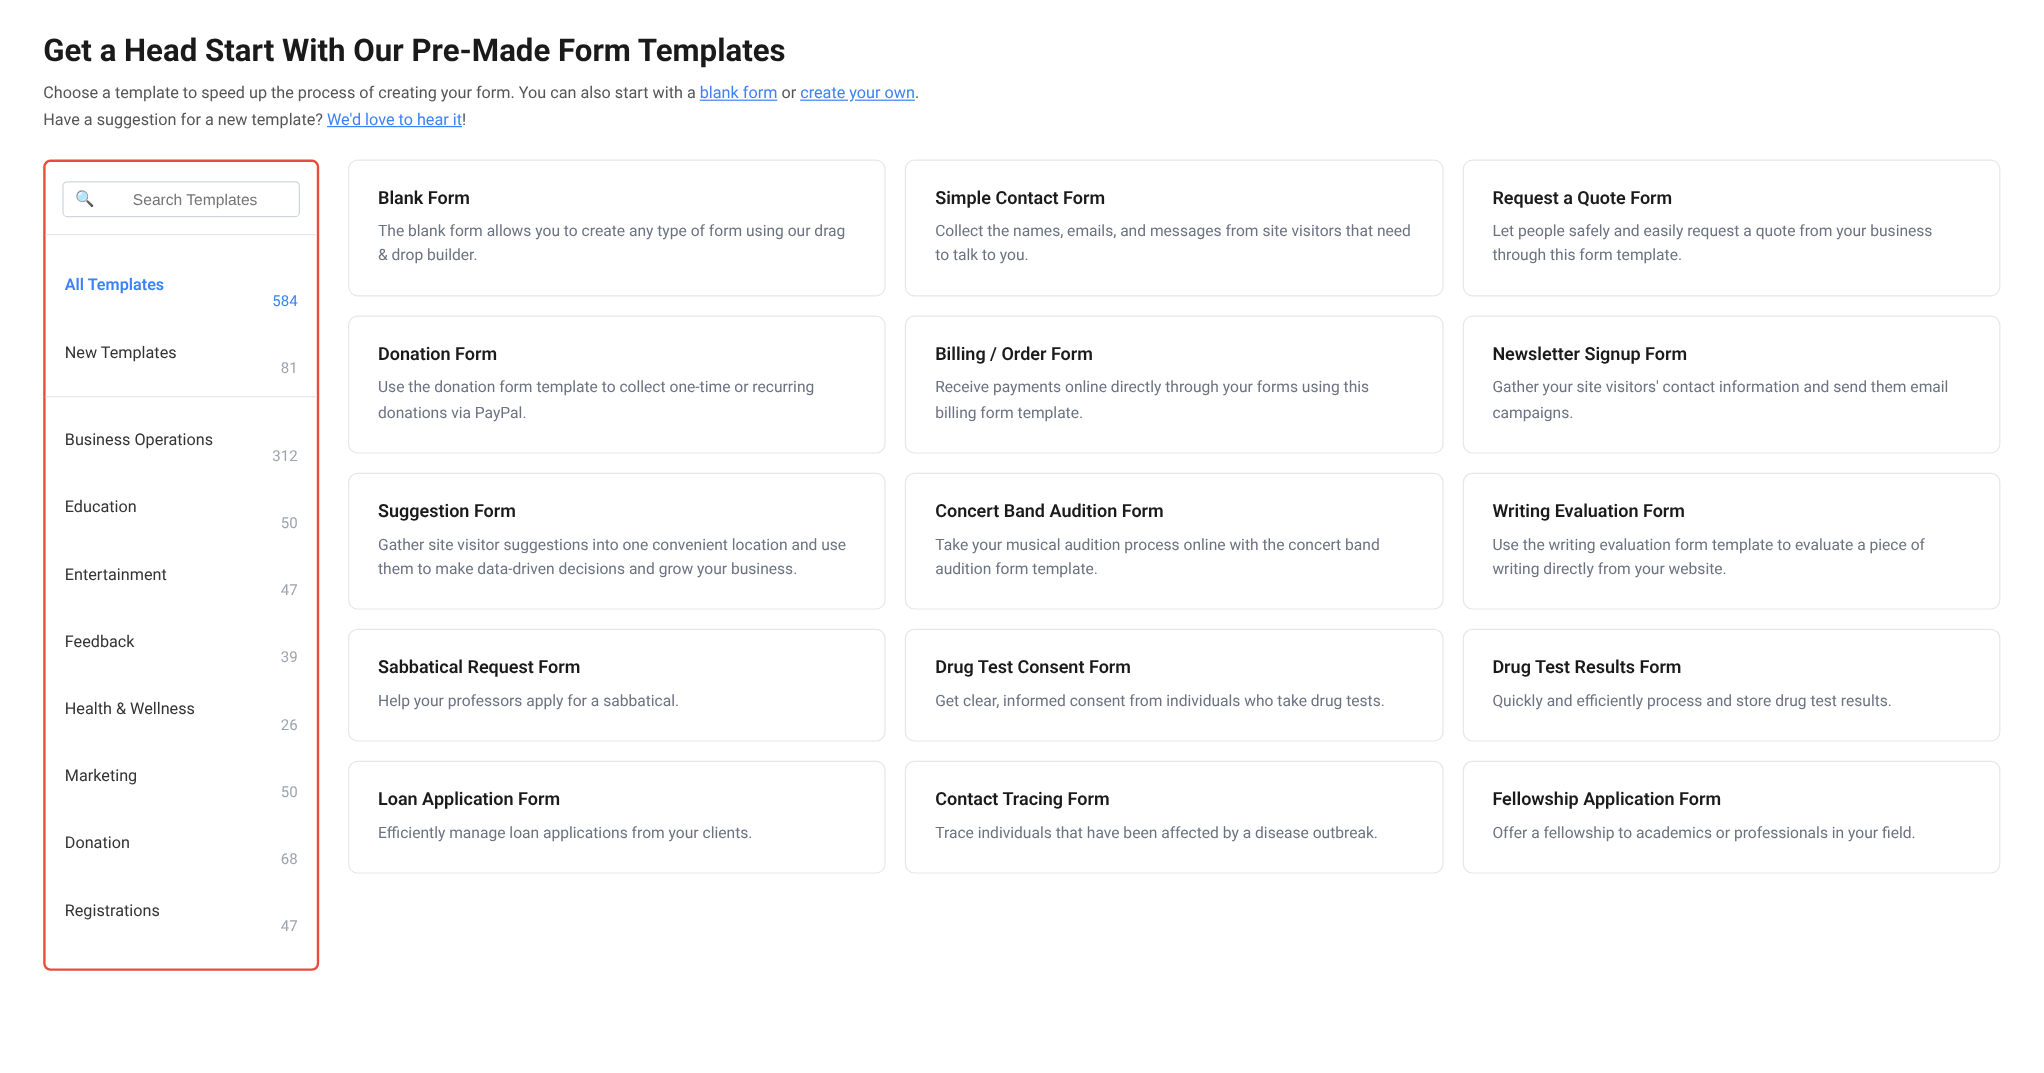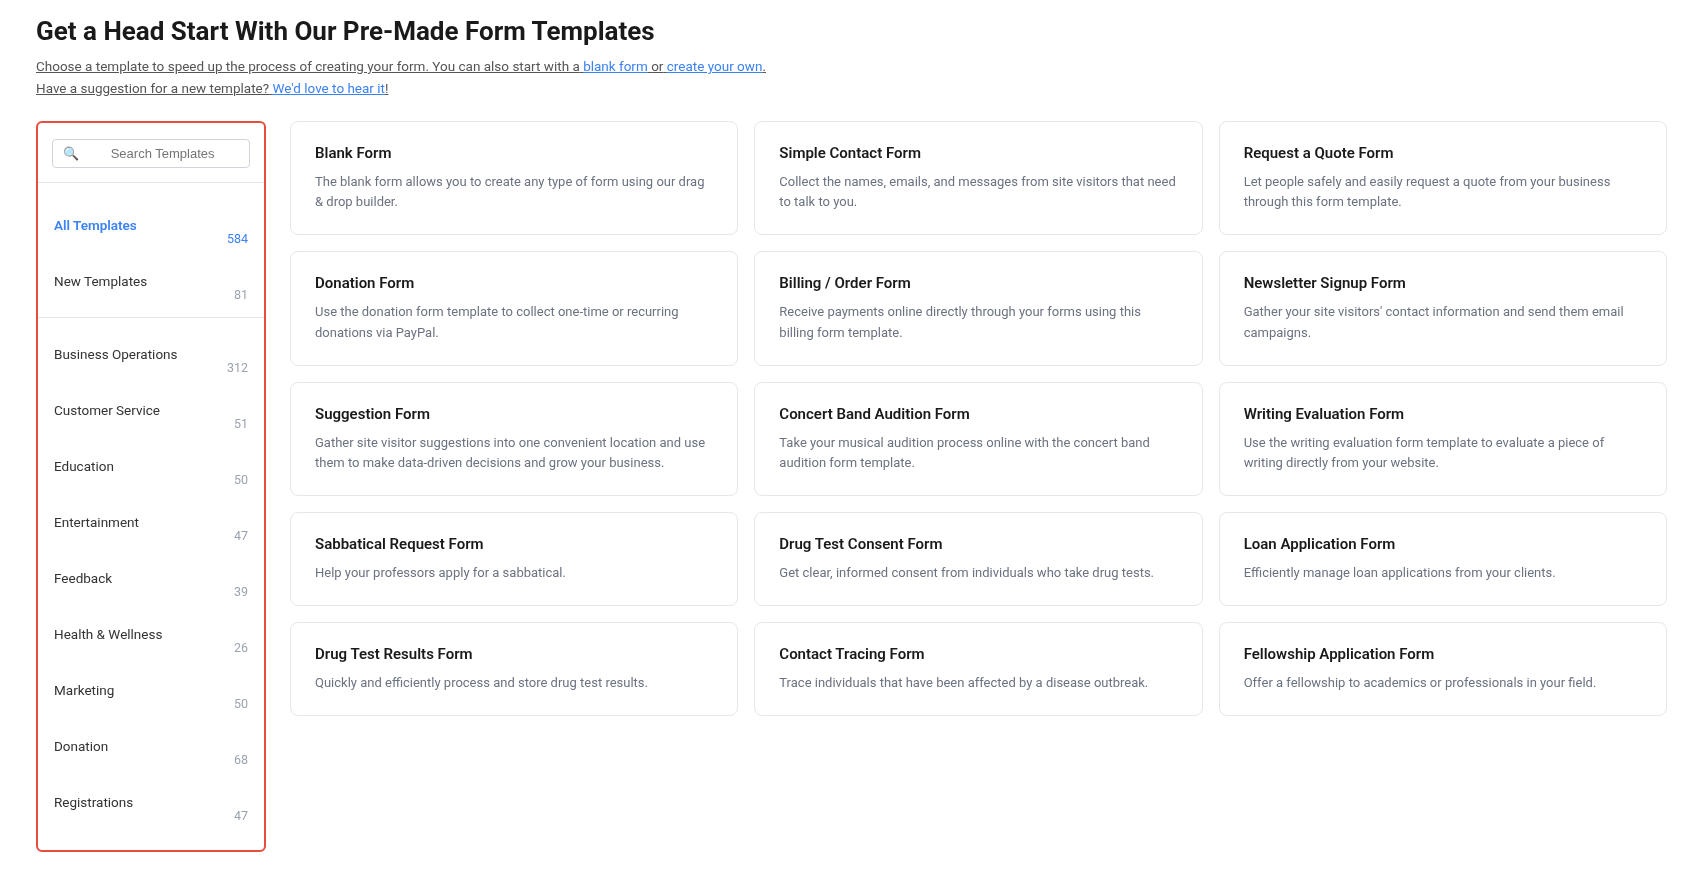--- a/index.html
+++ b/index.html
@@ -3,35 +3,34 @@
   <meta charset="utf-8">
   <style>
     * { box-sizing: border-box; margin: 0; padding: 0; }
     body {
       font-family: -apple-system, BlinkMacSystemFont, 'Segoe UI', Roboto, sans-serif;
       background: #fff;
       color: #333;
       font-size: 14px;
     }
     .page-container {
-      padding: 16px 36px;
+      padding: 28px 36px;
       max-width: 1703px;
     }
     .page-title {
       font-size: 26px;
       font-weight: 700;
       color: #1a1a1a;
       margin-bottom: 10px;
     }
     .page-subtitle {
       font-size: 13.5px;
       color: #555;
       line-height: 1.6;
       margin-bottom: 22px;
-      text-decoration: underline;
     }
     .page-subtitle a {
       color: #3b82f6;
       text-decoration: underline;
       cursor: pointer;
     }
     .main-layout {
       display: flex;
       gap: 0;
       align-items: flex-start;
@@ -171,24 +170,20 @@
         </div>
 
         <div class="sidebar-divider"></div>
 
         <div class="sidebar-category-items">
           <div class="sidebar-item">
             <span class="item-label">Business Operations</span>
             <span class="item-count">312</span>
           </div>
           <div class="sidebar-item">
-            <span class="item-label">Customer Service</span>
-            <span class="item-count">51</span>
-          </div>
-          <div class="sidebar-item">
             <span class="item-label">Education</span>
             <span class="item-count">50</span>
           </div>
           <div class="sidebar-item">
             <span class="item-label">Entertainment</span>
             <span class="item-count">47</span>
           </div>
           <div class="sidebar-item">
             <span class="item-label">Feedback</span>
             <span class="item-count">39</span>
@@ -252,28 +247,28 @@
   </div>
         <div class="template-card">
     <div class="template-card-title">Sabbatical Request Form</div>
     <div class="template-card-desc">Help your professors apply for a sabbatical.</div>
   </div>
         <div class="template-card">
     <div class="template-card-title">Drug Test Consent Form</div>
     <div class="template-card-desc">Get clear, informed consent from individuals who take drug tests.</div>
   </div>
         <div class="template-card">
+    <div class="template-card-title">Drug Test Results Form</div>
+    <div class="template-card-desc">Quickly and efficiently process and store drug test results.</div>
+  </div>
+        <div class="template-card">
     <div class="template-card-title">Loan Application Form</div>
     <div class="template-card-desc">Efficiently manage loan applications from your clients.</div>
   </div>
         <div class="template-card">
-    <div class="template-card-title">Drug Test Results Form</div>
-    <div class="template-card-desc">Quickly and efficiently process and store drug test results.</div>
-  </div>
-        <div class="template-card">
     <div class="template-card-title">Contact Tracing Form</div>
     <div class="template-card-desc">Trace individuals that have been affected by a disease outbreak.</div>
   </div>
         <div class="template-card">
     <div class="template-card-title">Fellowship Application Form</div>
     <div class="template-card-desc">Offer a fellowship to academics or professionals in your field.</div>
   </div>
       </div>
   </div>
 </div>

